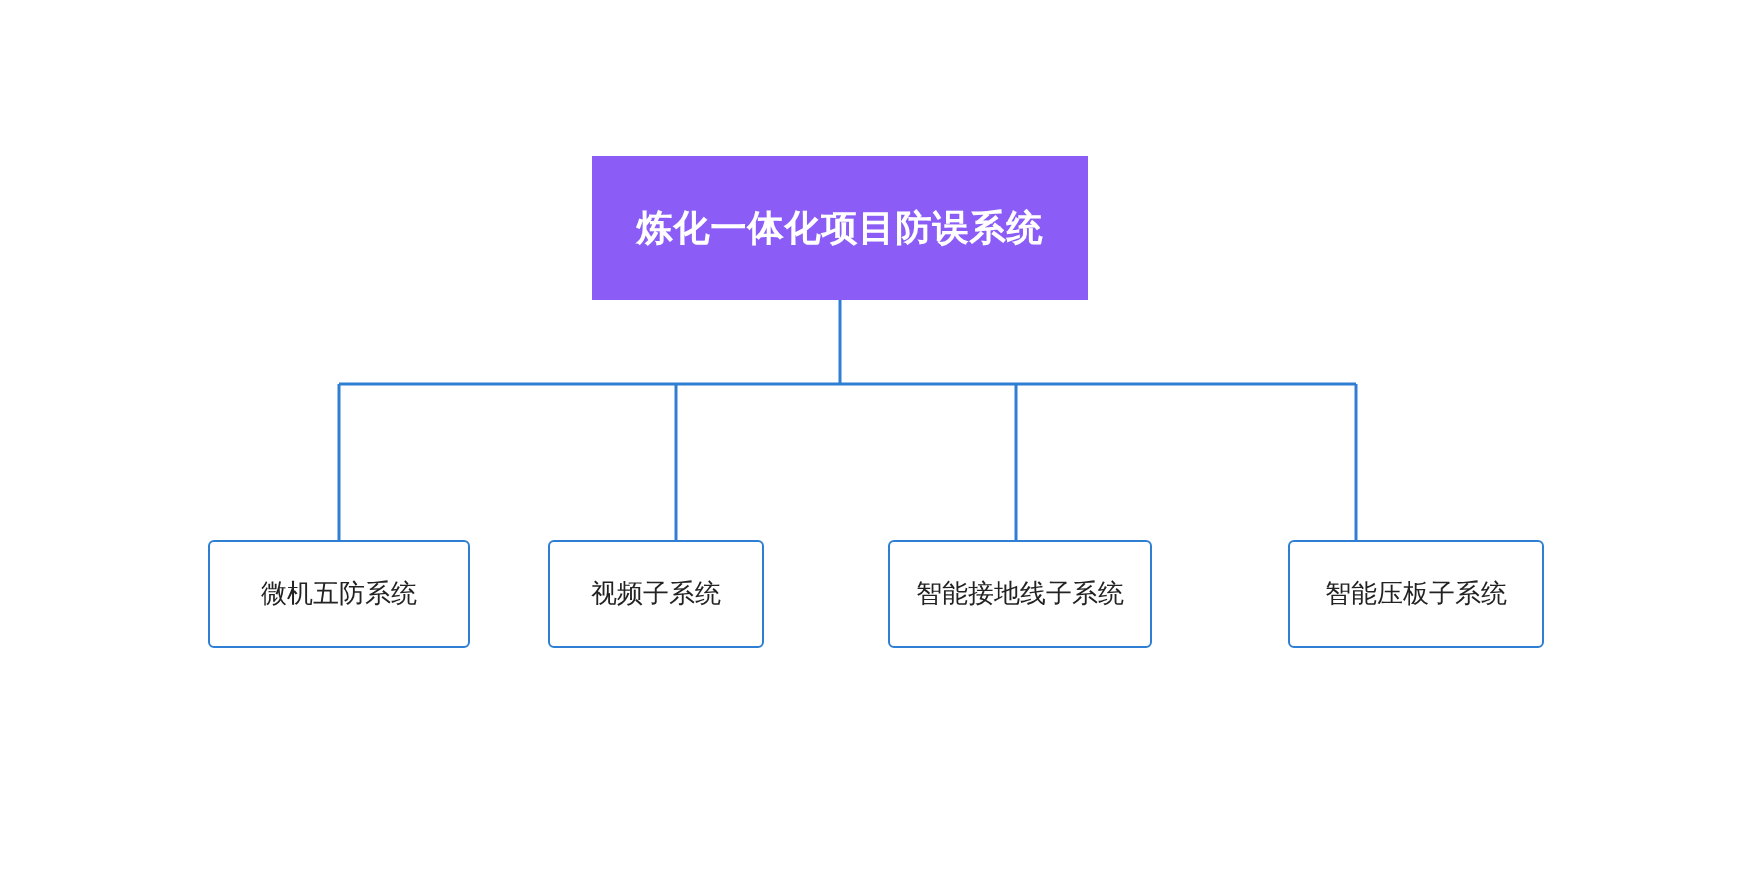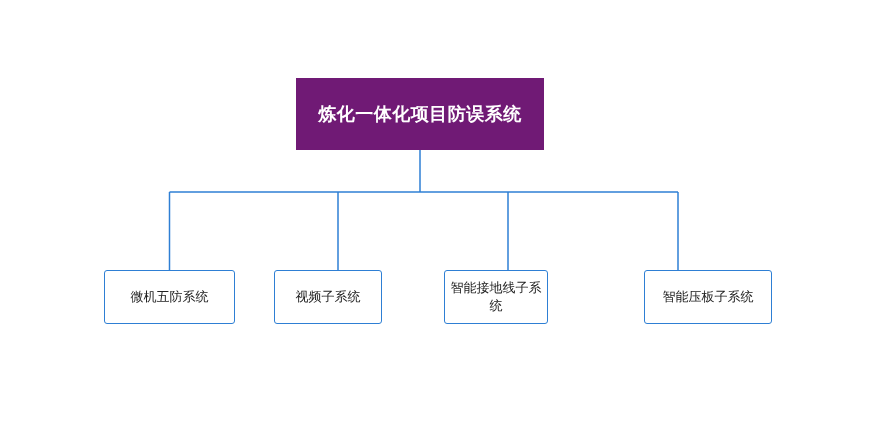--- a/index.html
+++ b/index.html
@@ -35,39 +35,39 @@
     display: flex;
     align-items: center;
     justify-content: center;
     text-align: center;
   }
   .node-root {
     left: 296px;
     top: 78px;
     width: 248px;
     height: 72px;
-    background: #701a75;
+    background: #8b5cf6;
     color: #ffffff;
     font-size: 18px;
     font-weight: bold;
     letter-spacing: 0.5px;
     border: none;
   }
   .node-child {
     background: #ffffff;
     color: #222222;
     font-size: 13px;
     border: 1px solid #2e7fd4;
     border-radius: 3px;
     height: 54px;
     top: 270px;
   }
   .child-0 { left: 104px;  width: 131px; }
   .child-1 { left: 274px;  width: 108px; }
-  .child-2 { left: 444px;  width: 104px; }
+  .child-2 { left: 444px;  width: 132px; }
   .child-3 { left: 614px;  width: 128px; margin-left: 30px; }
 </style>
 </head>
 <body>
 
 <div id="diagram-root">
 
   <svg class="connector-layer" width="870" height="436" viewBox="0 0 870 436" xmlns="http://www.w3.org/2000/svg">
 
     <path d="M420,150 L420,192" stroke="#2e7fd4" stroke-width="1.5" fill="none"></path>

